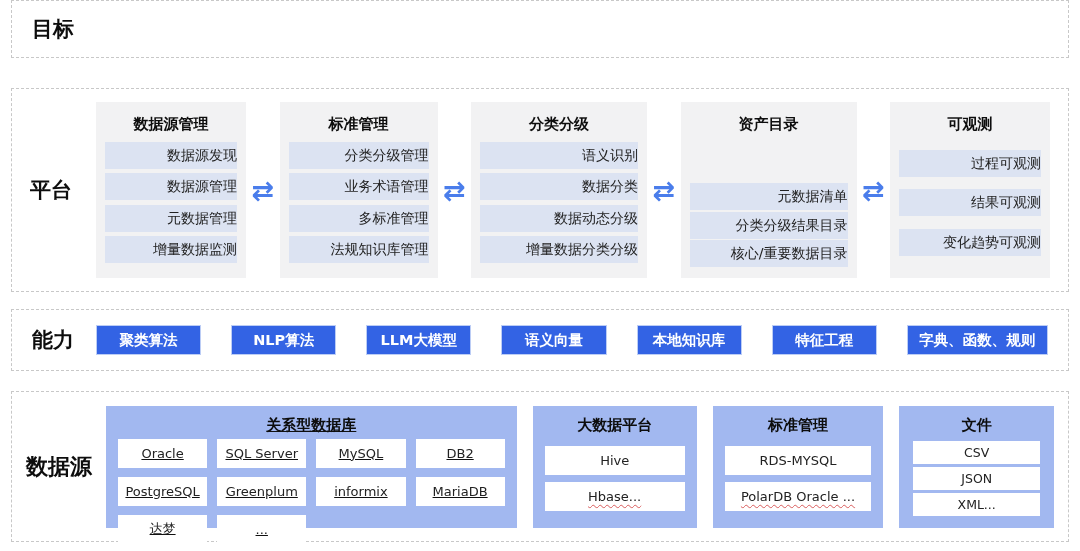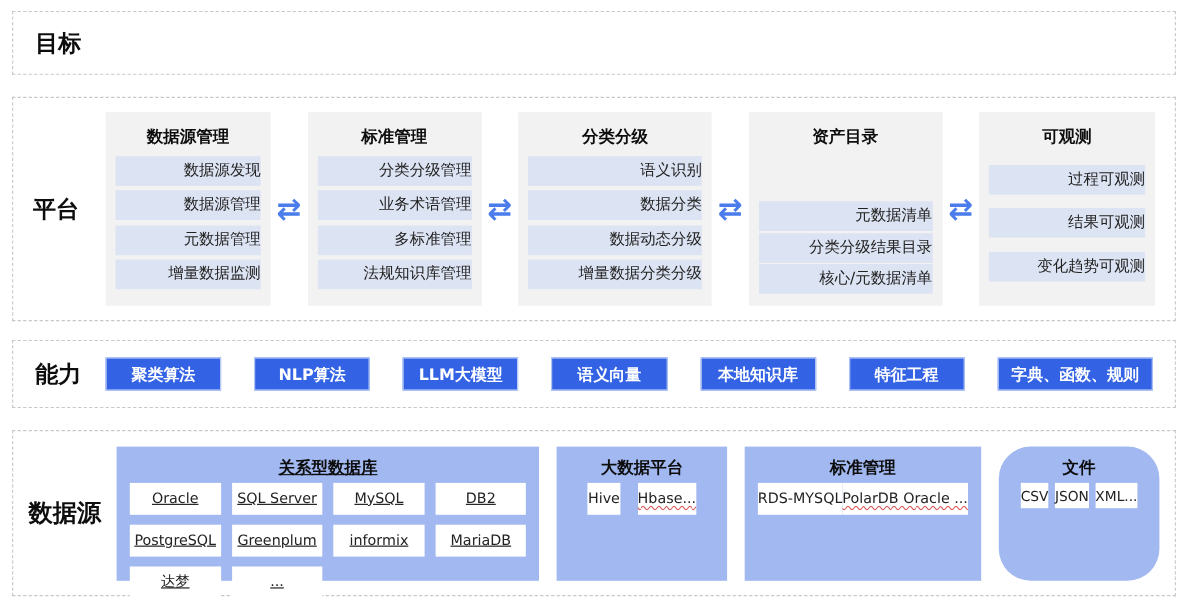--- a/index.html
+++ b/index.html
@@ -31,21 +31,21 @@
   }
   .side-label{
     font-weight:bold;
     font-size:21px;
     color:#0d0d0d;
     flex:0 0 auto;
     white-space:nowrap;
   }
 
   
-  #sec-goals{top:10px;height:58px;padding:0 20px;}
+  #sec-goals{top:0;height:58px;padding:0 20px;}
   #sec-goals .side-label{width:64px;}
   .goals-row{flex:1;display:flex;gap:22px;}
   .chip{
     flex:1;
     height:33px;
     background:var(--accent);
     border:2px solid var(--accent_border);
     color:#fff;
     font-size:15px;
     font-weight:bold;
@@ -106,33 +106,33 @@
   .ds-row{flex:1;display:flex;gap:16px;align-items:center;}
   .ds-group{
     background:var(--group_bg);
     height:122px;
     display:flex;flex-direction:column;
     padding:7px 12px 10px;
   }
   .ds-g0{flex:2.9;text-decoration:underline;}
   .ds-g1{flex:1.05;}
   .ds-g2{flex:1.1;}
-  .ds-g3{flex:0.95;padding:7px 14px 9px;border-radius:29px;}
+  .ds-g3{flex:0.95;padding:7px 14px 9px;}
   .ds-title{
     text-align:center;font-weight:bold;font-size:15px;
     padding:3px 0 4px;color:#0d0d0d;white-space:nowrap;
   }
   .ds-grid{
     flex:1;
     display:grid;
     grid-template-columns:repeat(4,1fr);
     gap:9px 10px;
     align-content:space-evenly;
   }
-  .ds-col{flex:1;display:flex;flex-direction:row;justify-content:space-evenly;}
+  .ds-col{flex:1;display:flex;flex-direction:column;justify-content:space-evenly;}
   .ds-item{
     background:#fff;
     height:29px;
     display:flex;align-items:center;justify-content:center;
     font-size:13px;color:#222;white-space:nowrap;
   }
   .ds-g3 .ds-item{height:23px;font-size:12.5px;}
   .sc{ 
     text-decoration:underline wavy #d85c5c;
     text-decoration-thickness:1px;
@@ -184,21 +184,21 @@
       </div>
     </div>
 
     <div class="parrow">⇄</div>
 
     <div class="pcol pcol-3">
       <div class="pcol-title">资产目录</div>
       <div class="pcol-items">
         <div class="pitem">元数据清单</div>
         <div class="pitem">分类分级结果目录</div>
-        <div class="pitem">核心/元数据清单</div>
+        <div class="pitem">核心/重要数据目录</div>
       </div>
     </div>
 
     <div class="parrow">⇄</div>
 
     <div class="pcol pcol-4">
       <div class="pcol-title">可观测</div>
       <div class="pcol-items">
         <div class="pitem">过程可观测</div>
         <div class="pitem">结果可观测</div>

